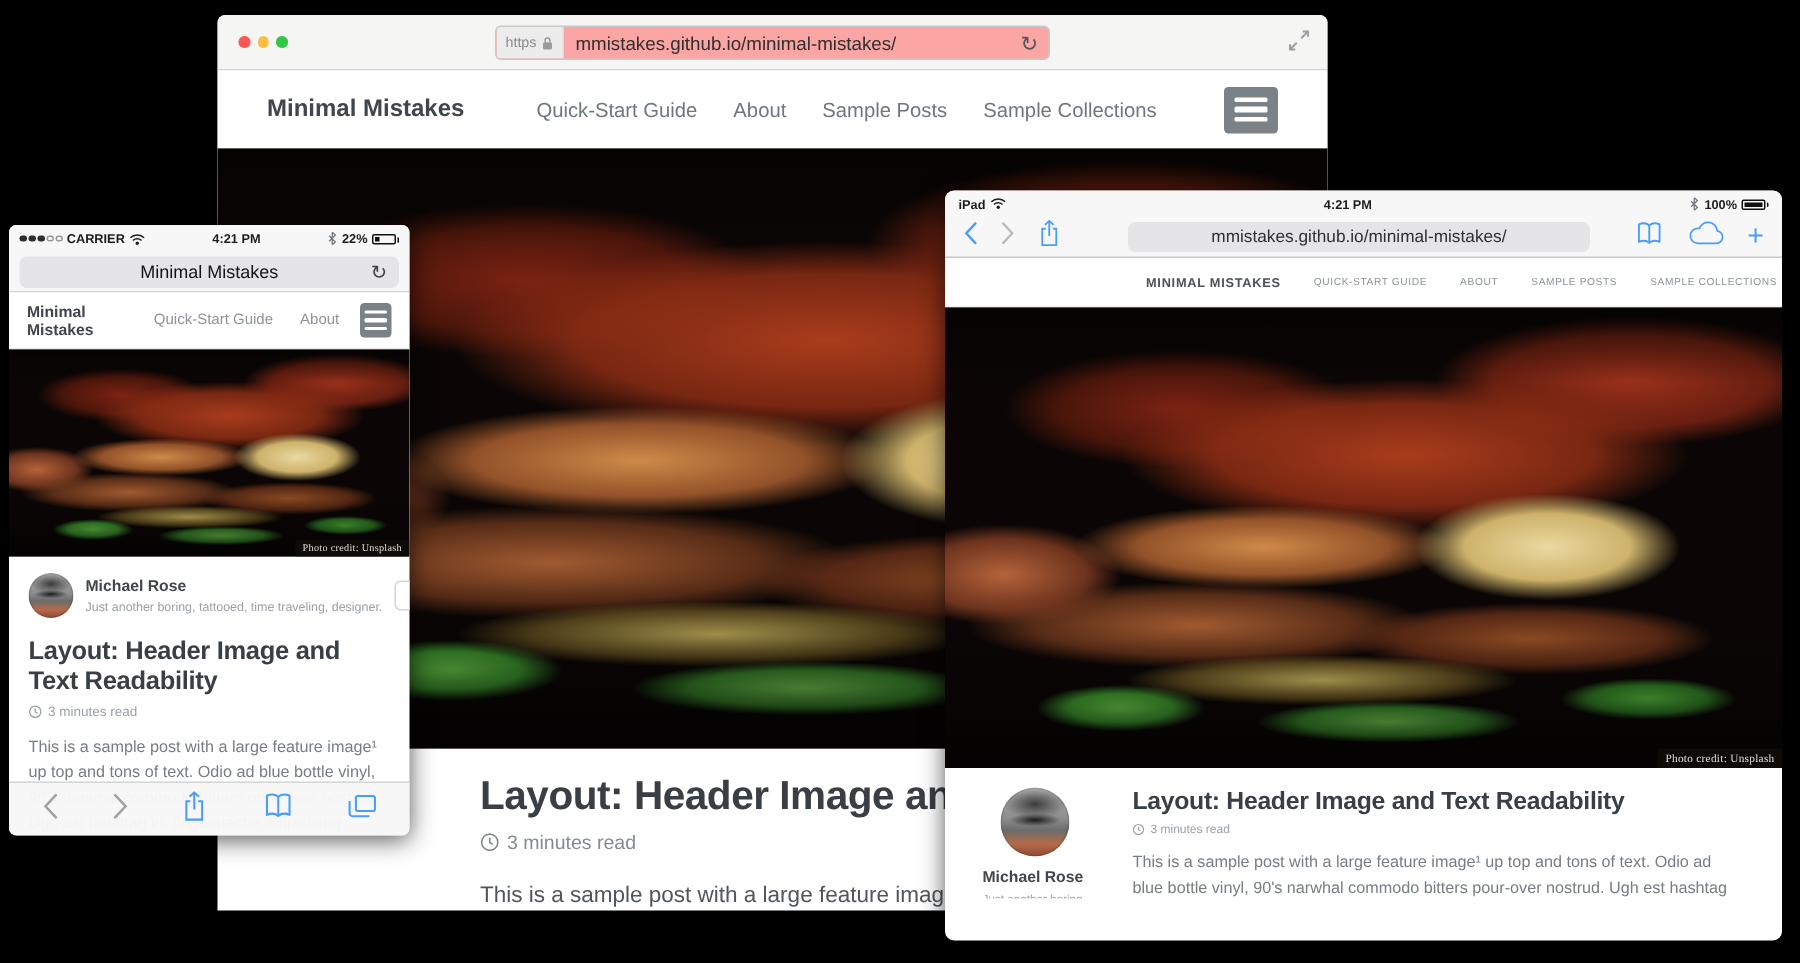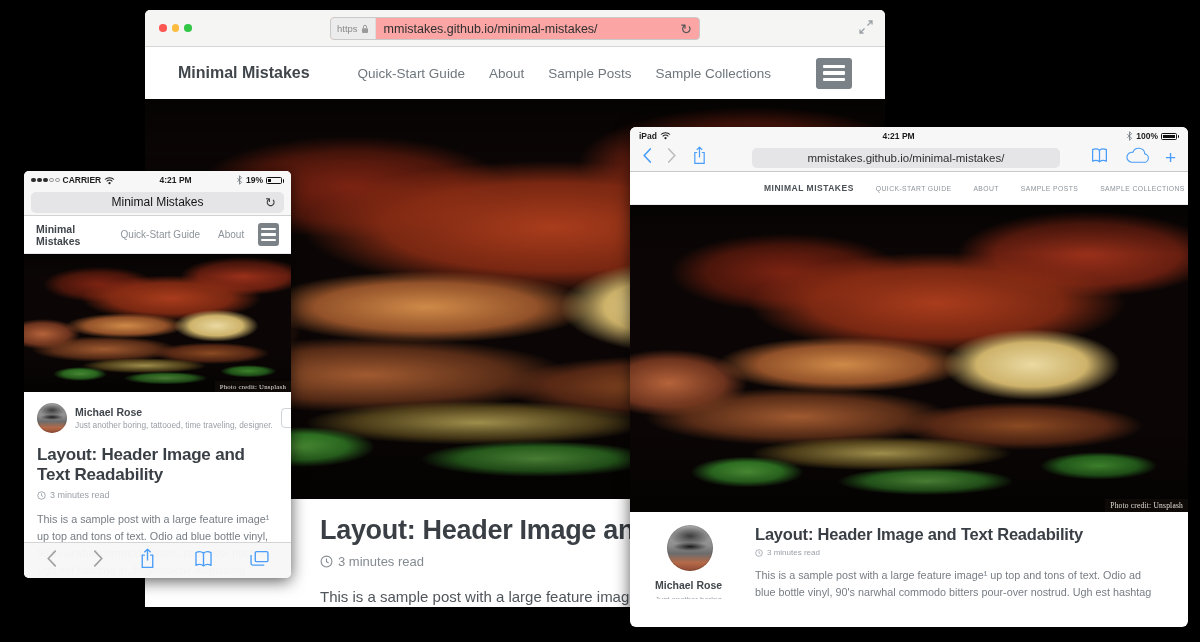--- a/index.html
+++ b/index.html
@@ -75,21 +75,21 @@
   .d-link { font-size:13.5px; color:#6f777d; margin-right:24px; white-space:nowrap; }
   .d-burger { width:36px; height:31px; margin-left:auto; }
   .d-burger i { width:22px; height:3.5px; }
   .d-image { height:400px; }
   .d-content { padding:16px 30px 0 175px; }
   .d-title { font-size:27px; line-height:30px; font-weight:bold; color:#393f44; white-space:nowrap; letter-spacing:-.3px; }
   .d-meta { margin-top:9px; font-size:13px; color:#848b91; display:flex; align-items:center; gap:5px; }
   .d-body { margin-top:15px; font-size:15px; line-height:26px; color:#50565b; max-width:565px; }
 
   
-  .iphone { left:24px; top:150px; width:267px; height:407px; border-radius:5px; box-shadow:0 3px 16px rgba(0,0,0,.65);margin-top:21px; }
+  .iphone { left:6px; top:150px; width:267px; height:407px; border-radius:5px; box-shadow:0 3px 16px rgba(0,0,0,.65); }
   .i-status { height:18px; background:#f7f7f7; display:flex; align-items:center; padding:0 7px; font-size:8.5px; font-weight:bold; color:#1c1c1c; }
   .i-status .mid { flex:1; text-align:center; }
   .i-status .right { display:flex; align-items:center; gap:3px; }
   .i-urlrow { height:27px; background:#f7f7f7; padding:3px 7px; border-bottom:1px solid #d2d2d2; }
   .i-urlfield { height:21px; background:#e5e5e7; border-radius:5px; position:relative; text-align:center; font-size:12px; color:#141414; line-height:21px; }
   .i-reload { position:absolute; right:8px; top:0; font-size:13px; color:#3f3f3f; }
   .i-nav { height:38px; background:#fff; border-bottom:1px solid #e7e7e7; display:flex; align-items:center; padding:0 12px; }
   .i-brand { font-size:10.5px; font-weight:bold; color:#40464b; }
   .i-link { font-size:10px; color:#8d949a; margin-left:18px; white-space:nowrap; }
   .i-link:first-of-type { margin-left:auto; }
@@ -201,21 +201,21 @@
     <svg width="11" height="9" viewBox="0 0 12 9" style="margin-left:3px">
         <path d="M1 3.4 A7.2 7.2 0 0 1 11 3.4" fill="none" stroke="#1c1c1c" stroke-width="1.1"></path>
         <path d="M2.9 5.4 A4.6 4.6 0 0 1 9.1 5.4" fill="none" stroke="#1c1c1c" stroke-width="1.1"></path>
         <circle cx="6" cy="7.4" r="1.2" fill="#1c1c1c"></circle>
       </svg>
     <span class="mid">4:21 PM</span>
     <span class="right">
       <svg width="7" height="10" viewBox="0 0 8 12">
           <path d="M4 1 L4 11 M4 1 L6.5 3.2 L1.5 8.2 M4 11 L6.5 8.8 L1.5 3.8" fill="none" stroke="#6f767c" stroke-width="1"></path>
         </svg>
-      <span>19%</span>
+      <span>22%</span>
       <span><span class="batt"><span class="fill fill-22"></span></span><span class="batt-nub"></span></span>
     </span>
   </div>
 
   <div class="i-urlrow">
     <div class="i-urlfield">
       <span>Minimal Mistakes</span>
       <span class="i-reload">↻</span>
     </div>
   </div>

